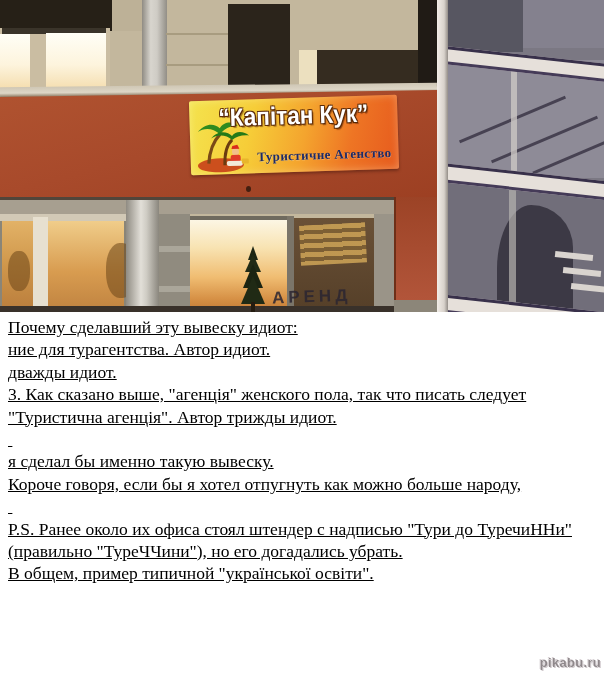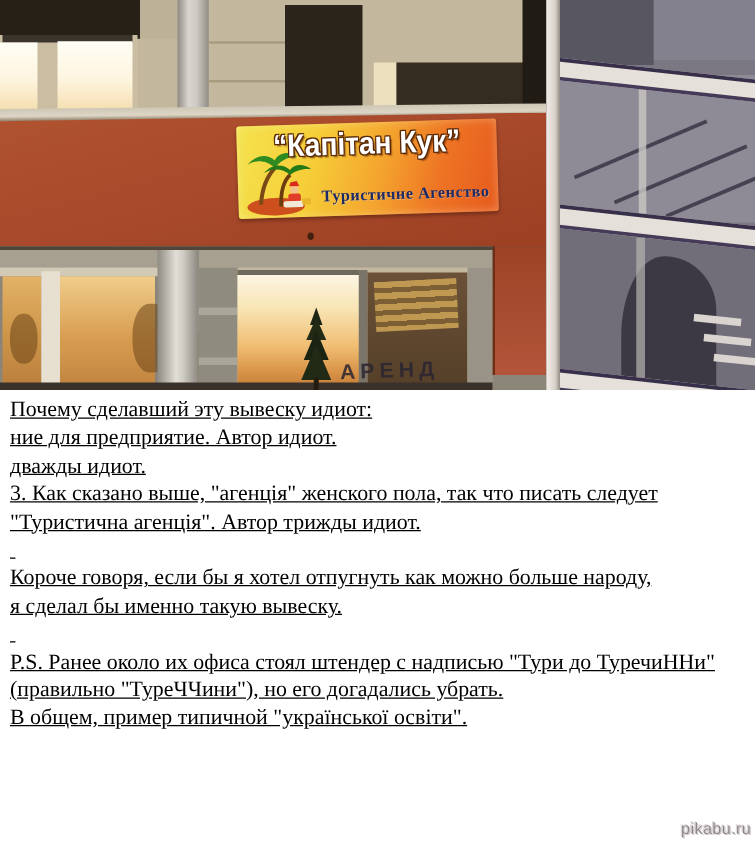--- a/index.html
+++ b/index.html
@@ -106,21 +106,21 @@
   .stair{position:absolute;width:38px;height:6px;background:#d9d4cf;transform:rotate(6deg);}
   .st1{left:118px;top:253px;} .st2{left:126px;top:269px;} .st3{left:134px;top:285px;}
 
   
   .article{position:absolute;left:0;top:312px;width:604px;height:362px;background:#ffffff;
         box-sizing:border-box;padding:4px 2px 0 8px;
         font-family:"Liberation Serif",serif;font-size:17.5px;color:#000;}
   .line{height:22.4px;line-height:22.4px;white-space:nowrap;overflow:visible;text-decoration:underline;}
 
   .watermark{position:absolute;right:3px;bottom:4px;
-        font-family:"Liberation Sans",sans-serif;font-weight:normal;font-size:13px;
+        font-family:"Liberation Sans",sans-serif;font-weight:bold;font-size:13px;
         color:#8f888b;letter-spacing:.3px;
         text-shadow:0 0 1px #ffffff,1px 1px 0 #cfc8cb,-1px -1px 0 #d8d2d5;}
 </style>
 </head>
 <body>
 
 <div class="page">
 
   <div class="photo">
 
@@ -213,27 +213,27 @@
       <div class="stair st3"></div>
       <div class="slab slab1"></div>
       <div class="slab slab2"></div>
       <div class="slab slab3"></div>
       <div class="wcol"></div>
     </div>
   </div>
 
   <div class="article">
       <div class="line">Почему сделавший эту вывеску идиот:</div>
-      <div class="line">ние для предприятие. Автор идиот.</div>
+      <div class="line">ние для турагентства. Автор идиот.</div>
       <div class="line">дважды идиот.</div>
       <div class="line">3. Как сказано выше, "агенція" женского пола, так что писать следует</div>
       <div class="line">"Туристична агенція". Автор трижды идиот.</div>
       <div class="line">&nbsp;</div>
+      <div class="line">я сделал бы именно такую вывеску.</div>
       <div class="line">Короче говоря, если бы я хотел отпугнуть как можно больше народу,</div>
-      <div class="line">я сделал бы именно такую вывеску.</div>
       <div class="line">&nbsp;</div>
       <div class="line">P.S. Ранее около их офиса стоял штендер с надписью "Тури до ТуречиННи"</div>
       <div class="line">(правильно "ТуреЧЧини"), но его догадались убрать.</div>
       <div class="line">В общем, пример типичной "української освіти".</div>
     </div>
 
   <div class="watermark">pikabu.ru</div>
 </div>
 
 </body></html>

